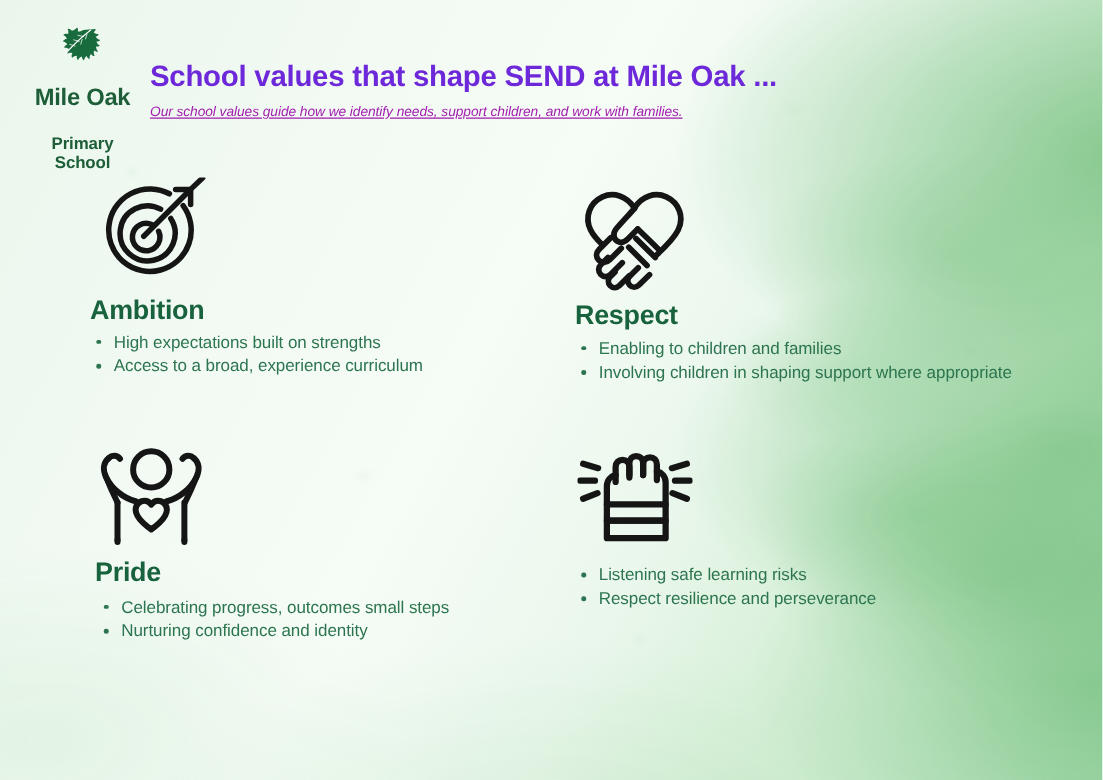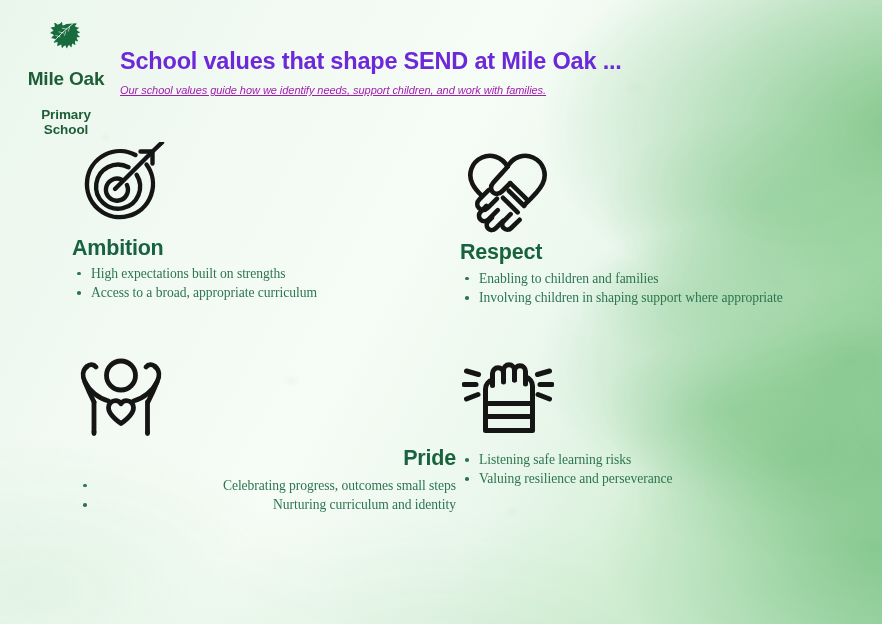--- a/index.html
+++ b/index.html
@@ -135,21 +135,21 @@
     top: 120px;
     width: 760px;
     height: 504px;
     margin-left: 14px;
   }
   .value-card {
     position: absolute;
   }
   .value-card.pos-tl { left: 58px;  top: 22px;  width: 380px; }
   .value-card.pos-tr { left: 446px; top: 28px;  width: 420px; }
-  .value-card.pos-bl { left: 62px;  top: 236px; width: 380px; text-align: right; }
+  .value-card.pos-bl { left: 62px;  top: 236px; width: 380px; }
   .value-card.pos-br { left: 446px; top: 238px; width: 420px; }
 
   .value-icon {
     display: block;
     margin-left: 2px;
     margin-bottom: 6px;
   }
   .value-title {
     font-size: 21.5px;
     font-weight: bold;
@@ -163,21 +163,20 @@
     margin: 0;
     padding: 0;
   }
   .value-list li {
     position: relative;
     padding-left: 19px;
     font-size: 13.6px;
     color: #2d7550;
     line-height: 19.4px;
     letter-spacing: -0.05px;
-    font-family: Liberation Serif, serif;
   }
   .value-list li::before {
     content: "";
     position: absolute;
     left: 5px;
     top: 8px;
     width: 3.6px;
     height: 3.6px;
     border-radius: 50%;
     background: #2d7550;
@@ -229,21 +228,21 @@
           <path d="M52.9 43.0 A11 11 0 1 1 47.4 37.6"></path>
           <path d="M41 47 L77 11"></path>
           <path d="M66.5 9.5 L78.5 9.5 L78.5 21.5"></path>
           <path d="M70.5 5.5 L82.5 5.5 L82.5 17.5" opacity="0"></path>
           <path d="M78.5 9.5 L88 0.5"></path>
         </g>
       </svg>
       <h2 class="value-title">Ambition</h2>
       <ul class="value-list">
         <li>High expectations built on strengths</li>
-        <li>Access to a broad, appropriate curriculum</li>
+        <li>Access to a broad, experience curriculum</li>
       </ul>
     </div>
 
     <div class="value-card pos-tr">
       <svg class="value-icon" width="92" height="86" viewBox="0 0 92 86">
         <g fill="none" stroke="#151515" stroke-width="4.6" stroke-linecap="round" stroke-linejoin="round">
 
           <path d="M45.5 18.5 C39.5 8.5 28.5 5.5 20.0 9.5 C9.5 14.3 5.5 26.0 10.5 36.0 C12.4 39.9 15.6 43.6 19.5 47.4"></path>
 
           <path d="M45.5 18.5 C51.5 8.5 62.5 5.5 71.0 9.5 C81.5 14.3 85.5 26.0 80.5 36.0 C77.6 41.9 71.0 48.8 63.0 56.2"></path>
@@ -287,21 +286,21 @@
 
           <path d="M16.0 76.0 L16.0 77.5"></path>
           <path d="M69.5 76.0 L69.5 77.5"></path>
 
           <path d="M43 67.5 C43 67.5 30.5 59.5 30.5 51.8 C30.5 47.5 34.0 44.6 37.6 44.6 C40.2 44.6 41.9 46.0 43 47.7 C44.1 46.0 45.8 44.6 48.4 44.6 C52.0 44.6 55.5 47.5 55.5 51.8 C55.5 59.5 43 67.5 43 67.5 Z"></path>
         </g>
       </svg>
       <h2 class="value-title">Pride</h2>
       <ul class="value-list">
         <li>Celebrating progress, outcomes small steps</li>
-        <li>Nurturing curriculum and identity</li>
+        <li>Nurturing confidence and identity</li>
       </ul>
     </div>
 
     <div class="value-card pos-br">
       <svg class="value-icon" width="92" height="86" viewBox="0 0 92 86">
         <g fill="none" stroke="#151515" stroke-width="5" stroke-linecap="round" stroke-linejoin="round">
 
           <path d="M16.5 16.5 L4.5 13.0"></path>
           <path d="M14.0 26.5 L2.0 26.5"></path>
           <path d="M16.0 36.5 L4.5 41.0"></path>
@@ -316,18 +315,18 @@
 
           <path d="M30.5 22.0 C26.5 23.0 23.5 26.5 23.5 31.0 L23.5 45.5"></path>
           <path d="M63.5 19.0 C67.5 20.0 70.5 23.5 70.5 28.0 L70.5 45.5"></path>
 
           <path d="M23.5 45.5 L70.5 45.5 L70.5 58.5 L23.5 58.5 Z"></path>
           <path d="M23.5 58.5 L70.5 58.5 L70.5 72.5 L23.5 72.5 Z"></path>
         </g>
       </svg>
       <ul class="value-list">
         <li>Listening safe learning risks</li>
-        <li>Valuing resilience and perseverance</li>
+        <li>Respect resilience and perseverance</li>
       </ul>
     </div>
 
   </div>
 </div>
 
 </body></html>

